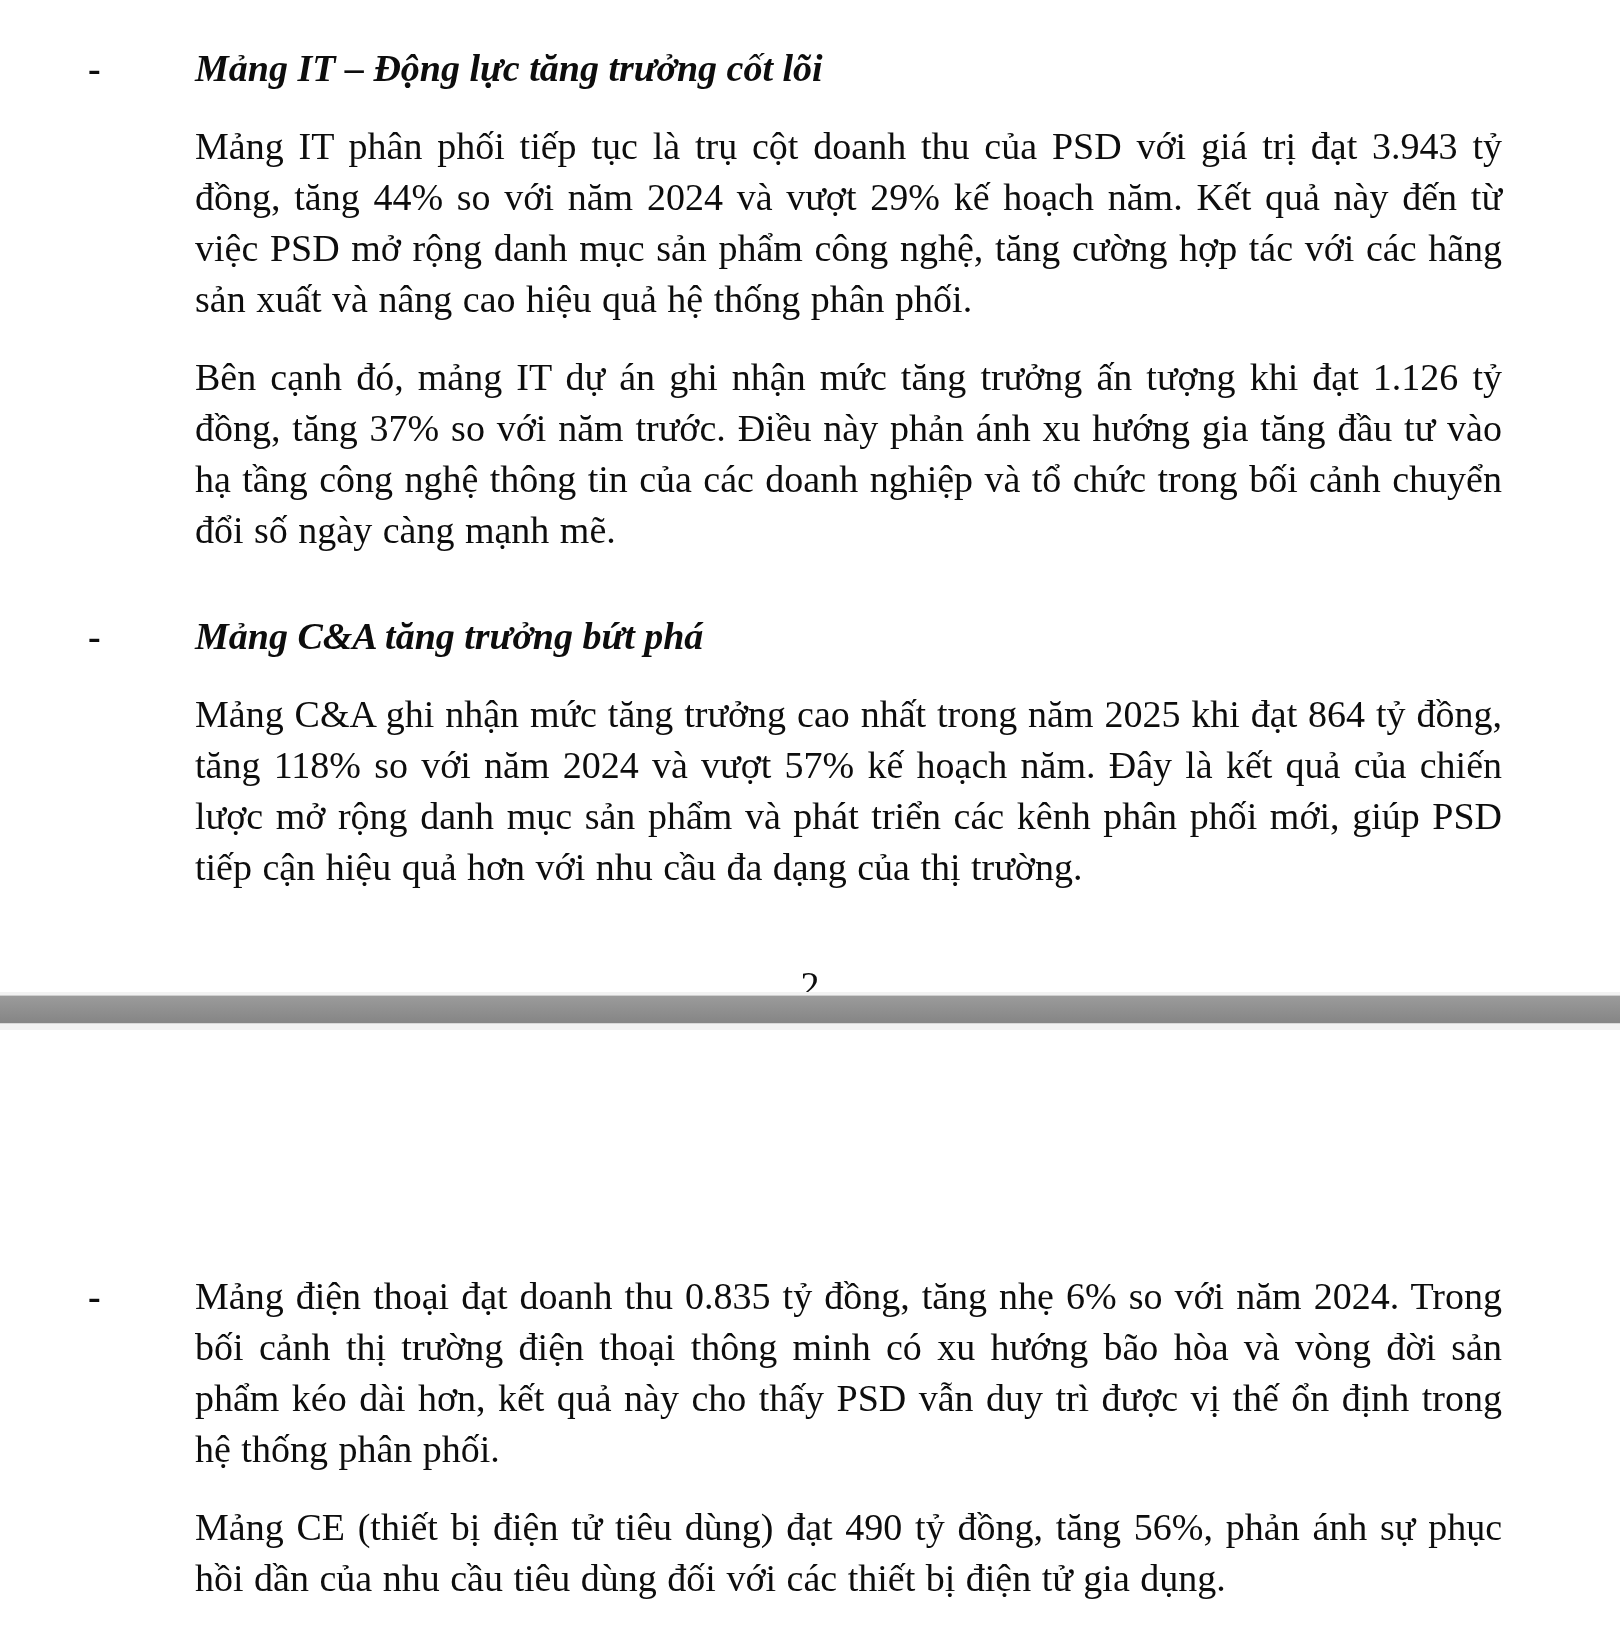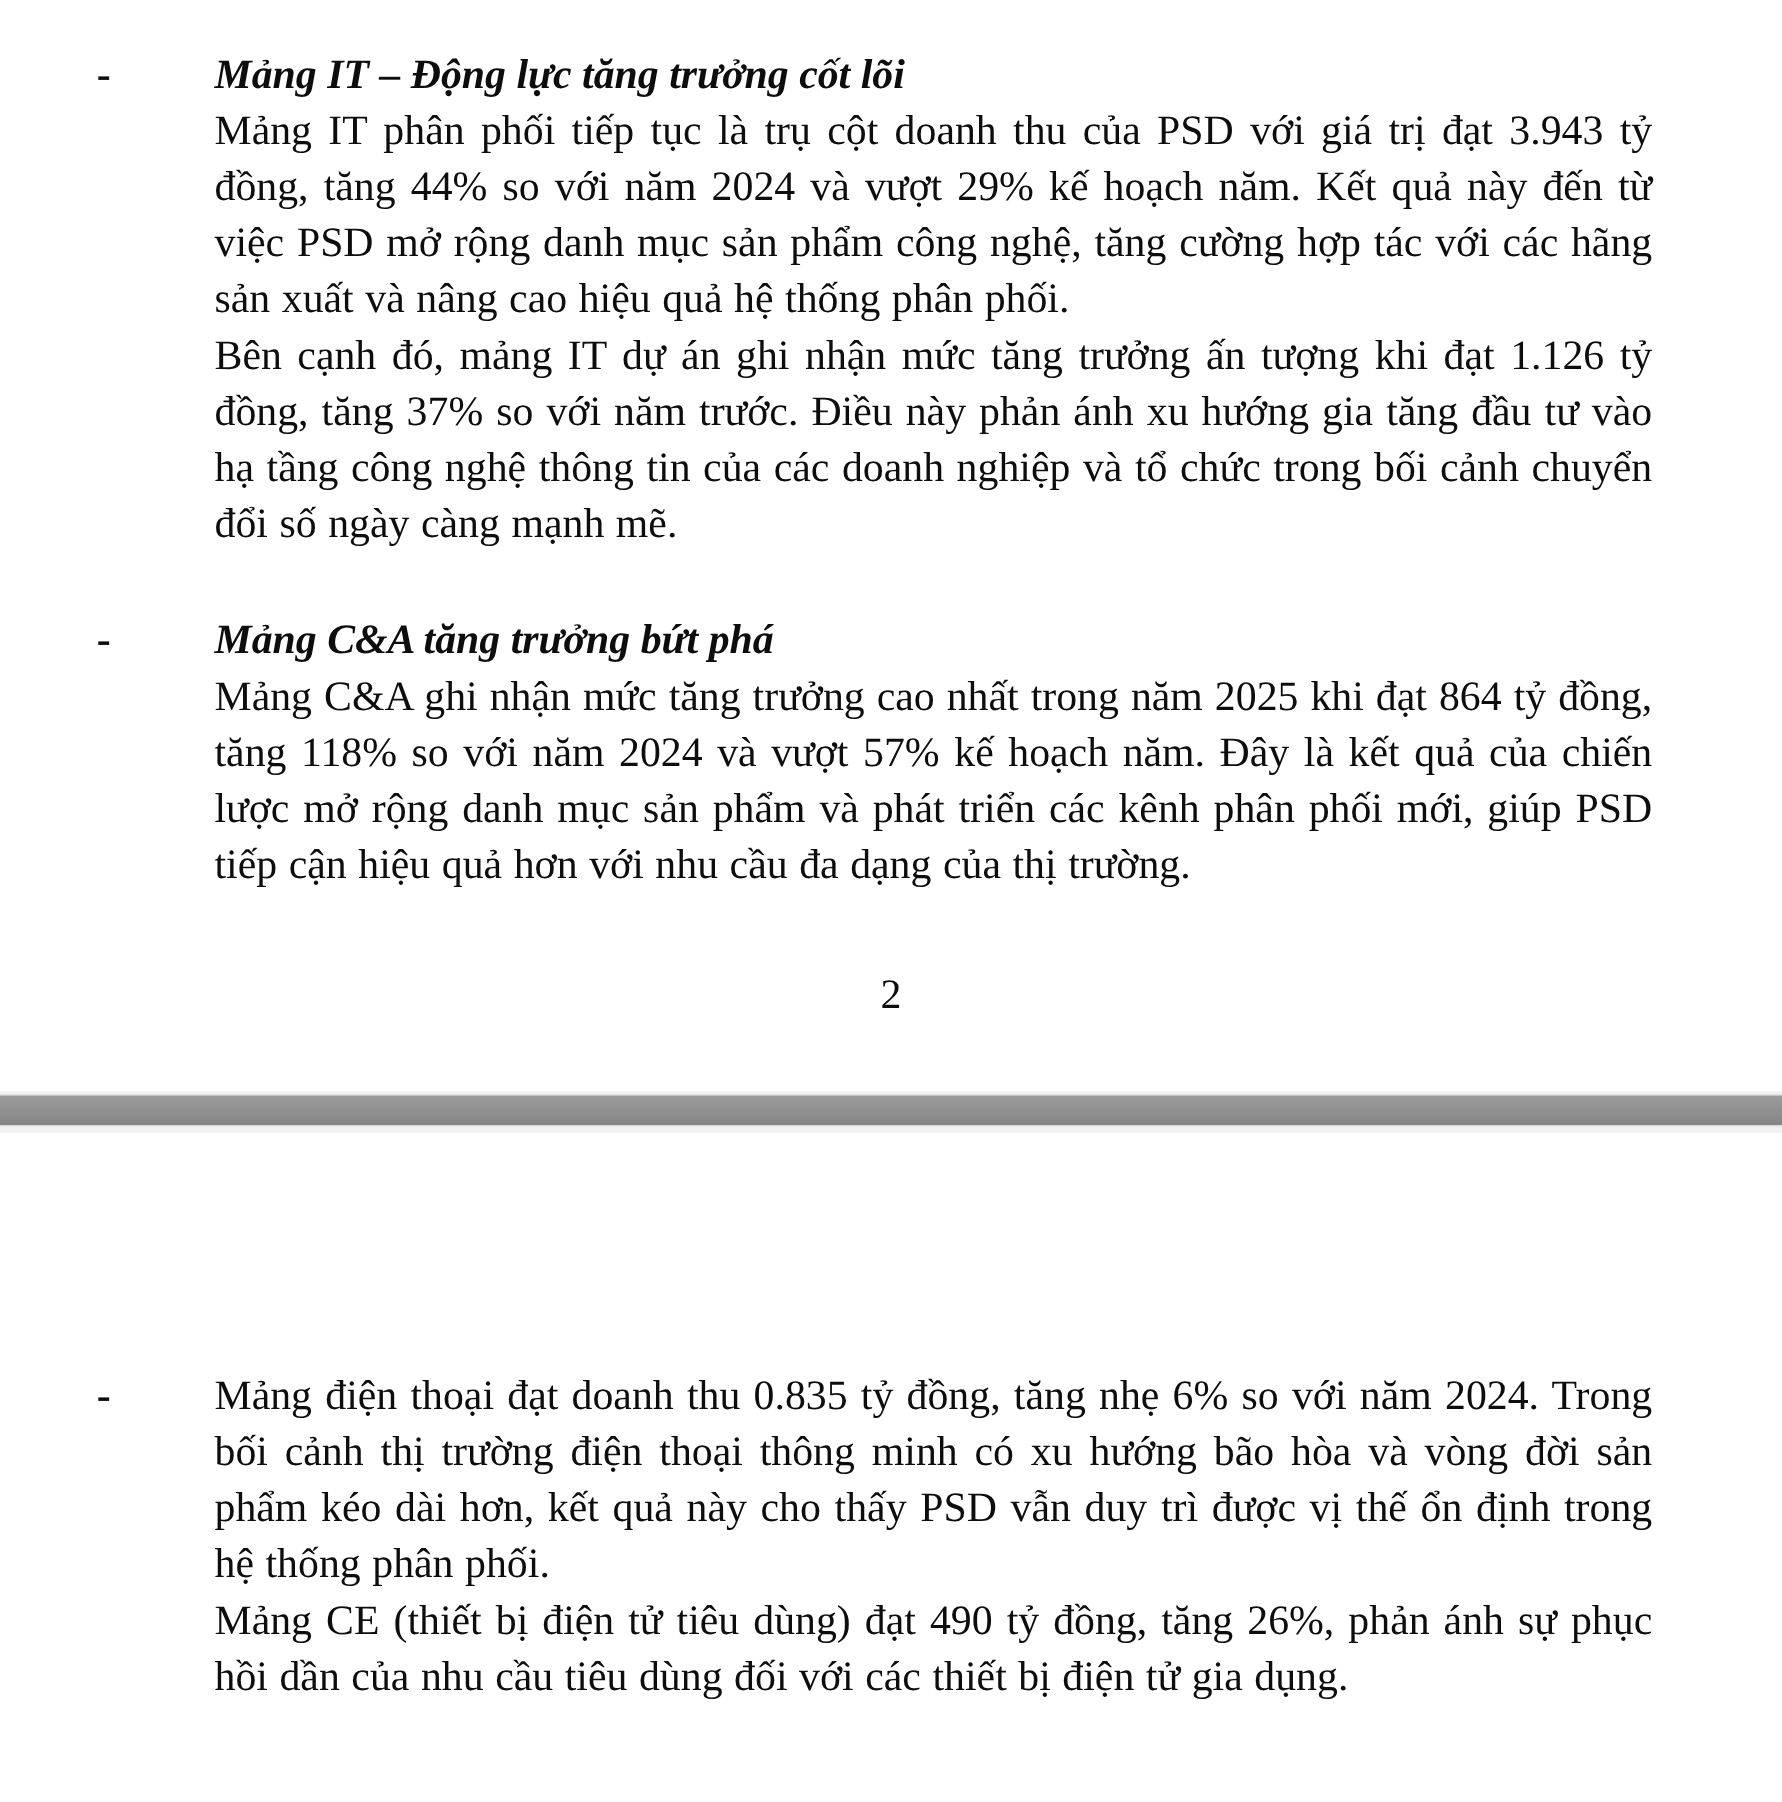--- a/index.html
+++ b/index.html
@@ -38,20 +38,21 @@
     font-weight: 700;
     text-align: left;
     white-space: nowrap;
     font-style: italic;
   }
   .para {
     font-size: 38px;
     line-height: 51px;
     text-align: justify;
     word-spacing: 1px;
+    margin-top: 27px;
   }
 
   .page-number {
     margin-top: 67px;
     width: 1620px;
     margin-left: -195px; 
     text-align: center;
     font-size: 38px;
     line-height: 51px;
   }
@@ -91,19 +92,19 @@
     <div class="sep-bar"></div>
     <div class="sep-light-bottom"></div>
   </div>
 
   <section class="page page-2">
     <div class="content">
 
       <div class="bullet-section">
         <span class="dash">-</span>
         <p class="para">Mảng điện thoại đạt doanh thu 0.835 tỷ đồng, tăng nhẹ 6% so với năm 2024. Trong bối cảnh thị trường điện thoại thông minh có xu hướng bão hòa và vòng đời sản phẩm kéo dài hơn, kết quả này cho thấy PSD vẫn duy trì được vị thế ổn định trong hệ thống phân phối.</p>
-        <p class="para">Mảng CE (thiết bị điện tử tiêu dùng) đạt 490 tỷ đồng, tăng 26%, phản ánh sự phục hồi dần của nhu cầu tiêu dùng đối với các thiết bị điện tử gia dụng.</p>
+        <p class="para">Mảng CE (thiết bị điện tử tiêu dùng) đạt 490 tỷ đồng, tăng 56%, phản ánh sự phục hồi dần của nhu cầu tiêu dùng đối với các thiết bị điện tử gia dụng.</p>
       </div>
 
     </div>
   </section>
 
 </div>
 
 </body></html>

